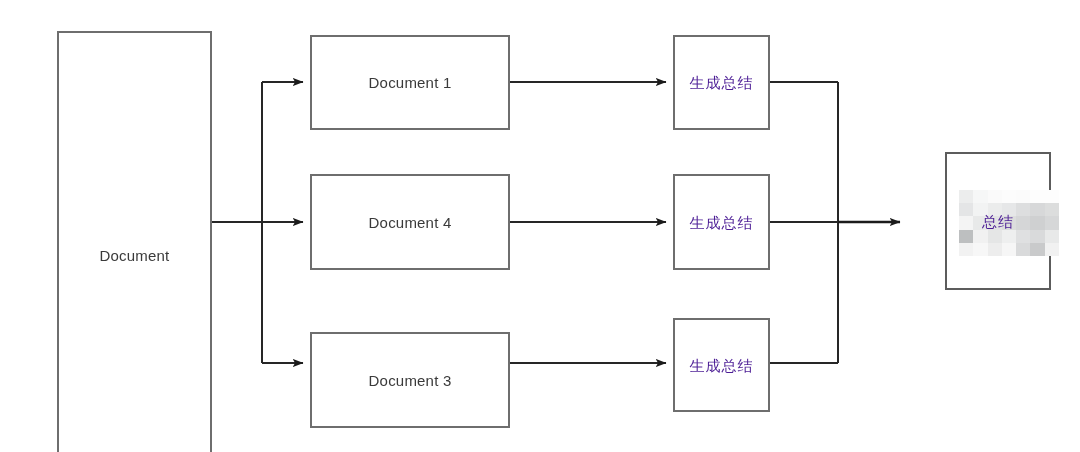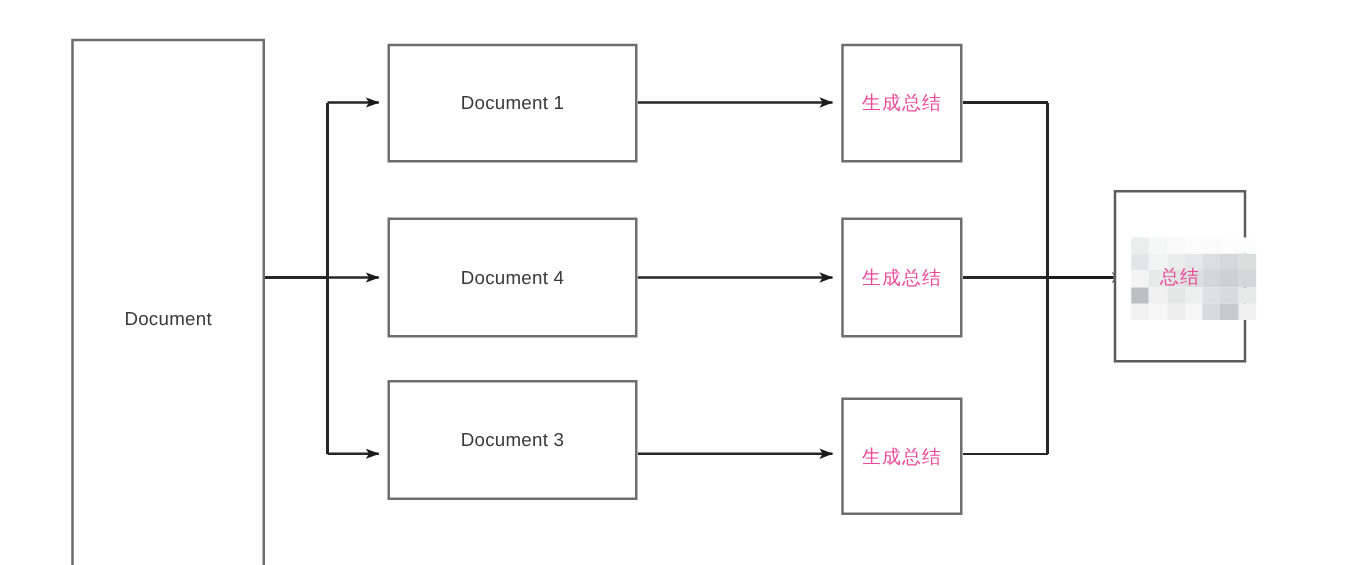--- a/index.html
+++ b/index.html
@@ -37,45 +37,45 @@
     font-size: 15px;
     color: #3a3a3a;
     letter-spacing: 0.2px;
     line-height: 1;
     white-space: nowrap;
     z-index: 3;
     position: relative;
   }
   .node-label.cjk {
     font-size: 15px;
-    color: #ec4899;
+    color: #4c1d95;
     letter-spacing: 1px;
   }
   #node-source {
     left: 57px;
     top: 31px;
     width: 155px;
     height: 448px;
   }
   .node-doc {
     left: 310px;
     width: 200px;
   }
   #node-doc-1 { top: 35px;  height: 95px; }
   #node-doc-2 { top: 174px; height: 96px; }
-  #node-doc-3 { top: 304px; height: 96px; }
+  #node-doc-3 { top: 332px; height: 96px; }
   .node-sum {
     left: 673px;
     width: 97px;
   }
   #node-sum-1 { top: 35px;  height: 95px; }
   #node-sum-2 { top: 174px; height: 96px; }
   #node-sum-3 { top: 318px; height: 94px; }
   #node-final {
-    left: 891px;
+    left: 945px;
     top: 152px;
     width: 106px;
     height: 138px;
     border-color: #5c5c5c;
   }
   #mosaic-overlay {
     position: absolute;
     left: 12px;
     top: 36px;
     width: 100px;

